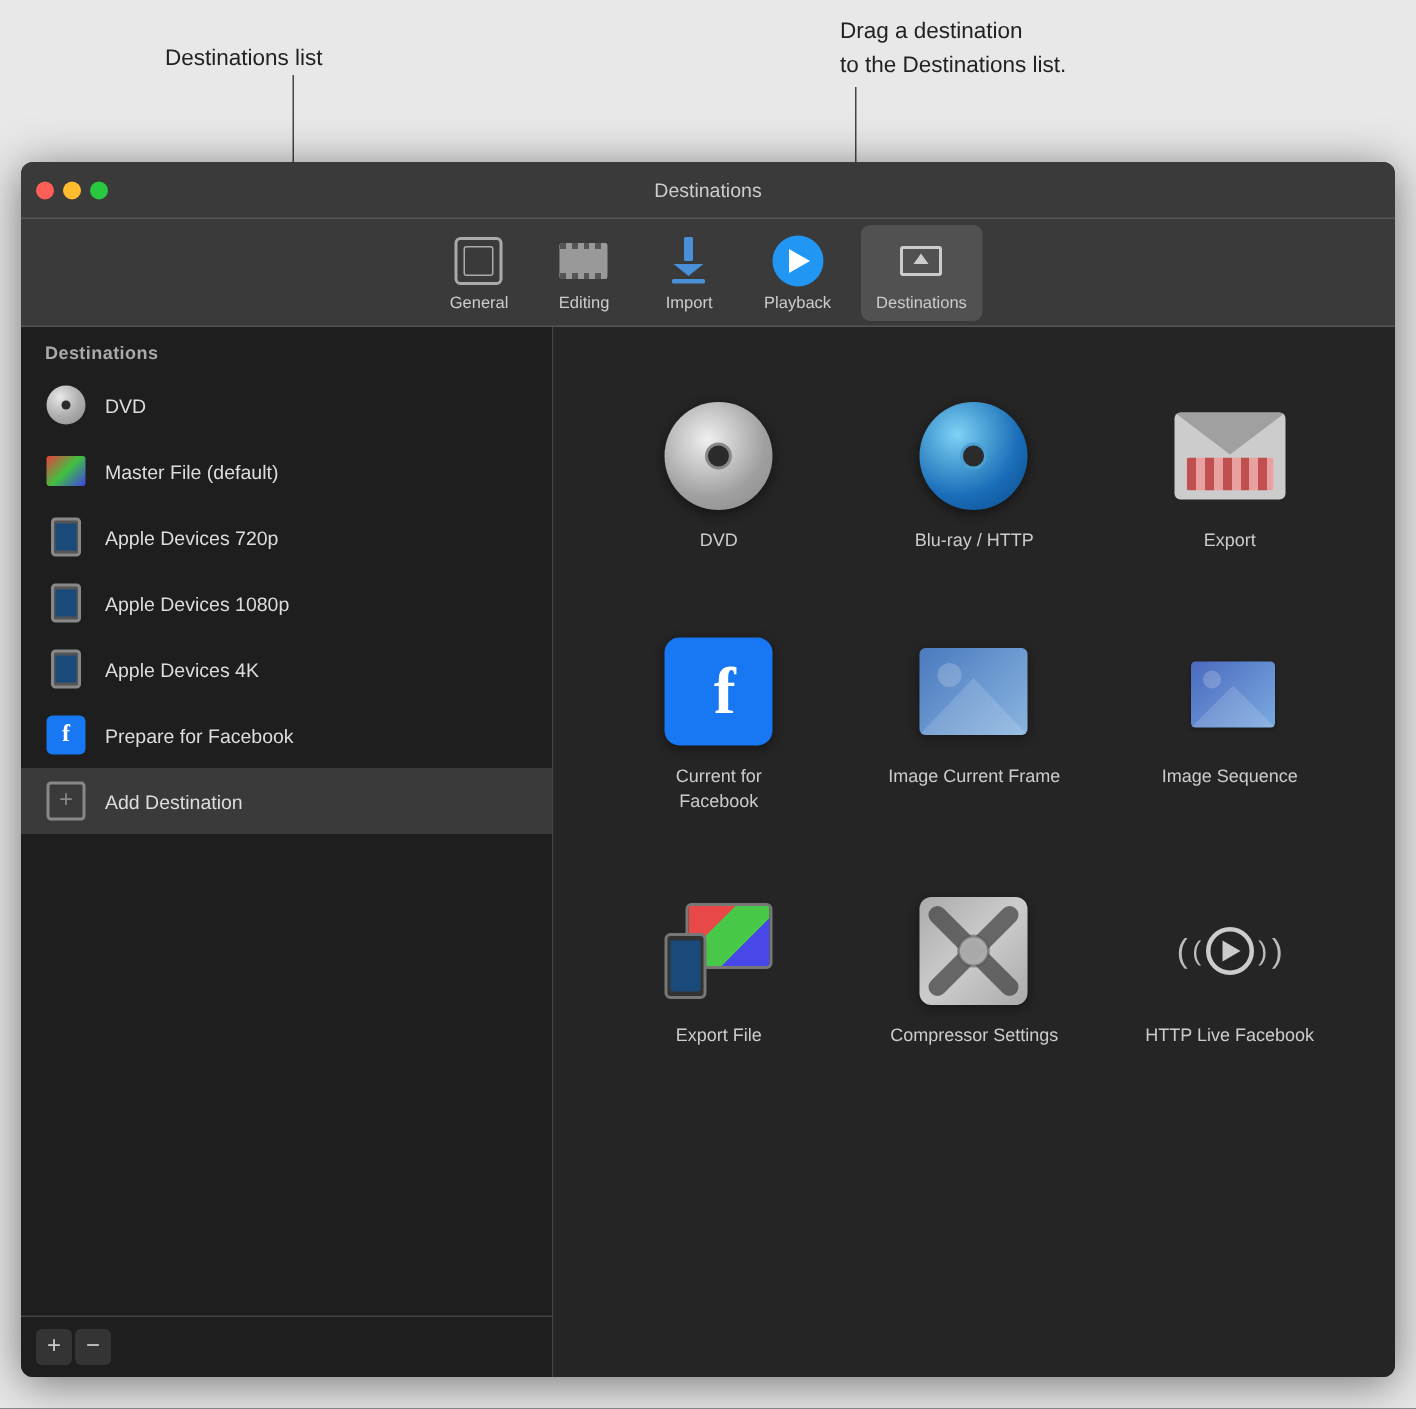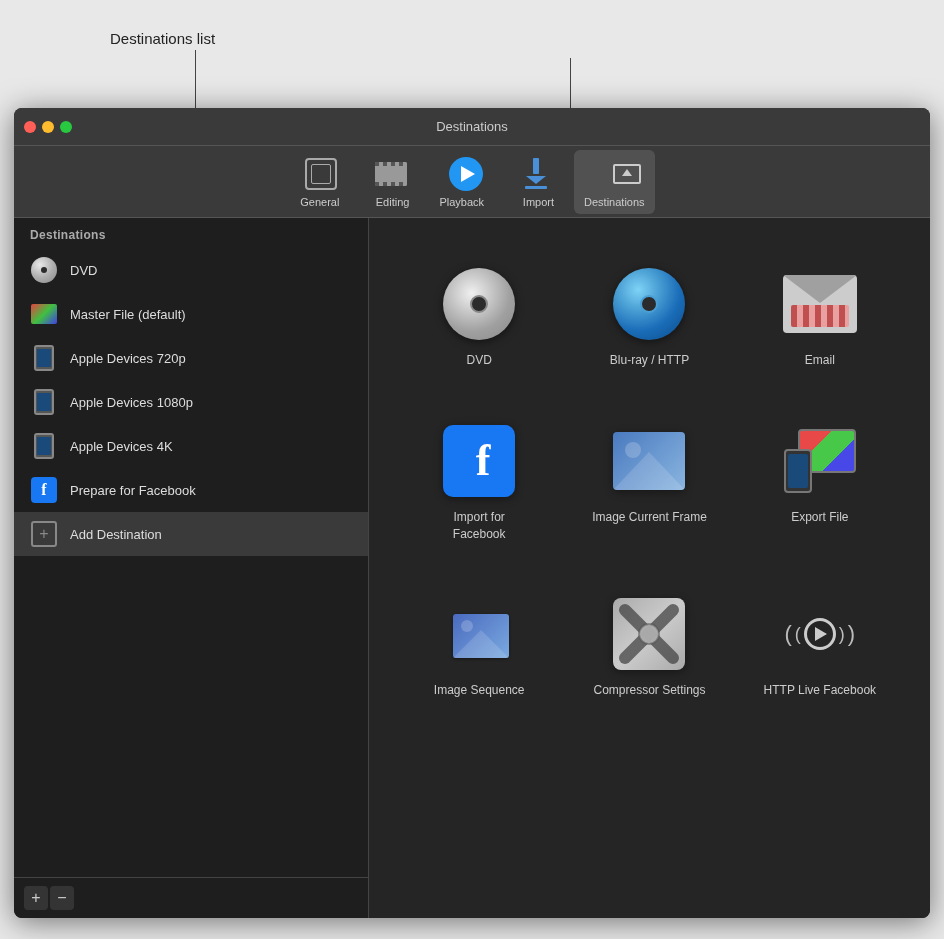--- a/index.html
+++ b/index.html
@@ -67,21 +67,21 @@
       align-items: center;
       justify-content: center;
       gap: 10px;
       flex-shrink: 0;
       border-bottom: 1px solid #555;
       padding: 0 16px;
     }
     .toolbar-btn {
       display: flex;
       flex-direction: column;
-      align-items: flex-end;
+      align-items: center;
       gap: 4px;
       padding: 6px 10px;
       border-radius: 6px;
       cursor: pointer;
       min-width: 60px;
     }
     .toolbar-btn.active { background: rgba(255,255,255,0.12); }
     .toolbar-icon {
       width: 36px;
       height: 36px;
@@ -533,20 +533,24 @@
 <div class="annotation-container">
 
   <div class="ann-text" style="top:28px; left:110px;">
     <span>Destinations list</span>
   </div>
 
   <div class="ann-line ann-line-v" style="top:50px; left:195px; height:60px;"></div>
 
   <div class="ann-line ann-line-h" style="top:108px; left:100px; width:97px;"></div>
 
+  <div class="ann-text" style="top:10px; left:560px; line-height:1.5;">
+    <div>Drag a destination</div>
+    <div>to the Destinations list.</div>
+  </div>
 
   <div class="ann-line ann-line-v" style="top:58px; left:570px; height:52px;"></div>
 </div>
 
 <div class="window">
 
   <div class="titlebar">
     <div class="traffic-lights">
       <div class="tl tl-close"></div>
       <div class="tl tl-min"></div>
@@ -566,36 +570,36 @@
 
     <div class="toolbar-btn">
       <div class="toolbar-icon">
         <div class="film-strip"></div>
       </div>
       <span class="toolbar-label">Editing</span>
     </div>
 
     <div class="toolbar-btn">
       <div class="toolbar-icon">
-        <div class="icon-playback">
-          <div class="play-triangle"></div>
-        </div>
-      </div>
-      <span class="toolbar-label">Playback</span>
-    </div>
-
-    <div class="toolbar-btn">
-      <div class="toolbar-icon">
         <div class="icon-import">
           <div class="arrow-down-body"></div>
           <div class="arrow-down-head"></div>
           <div class="arrow-down-base"></div>
         </div>
       </div>
       <span class="toolbar-label">Import</span>
+    </div>
+
+    <div class="toolbar-btn">
+      <div class="toolbar-icon">
+        <div class="icon-playback">
+          <div class="play-triangle"></div>
+        </div>
+      </div>
+      <span class="toolbar-label">Playback</span>
     </div>
 
     <div class="toolbar-btn active">
       <div class="toolbar-icon">
         <div class="icon-destinations">
           <div class="dest-box">
             <div class="dest-arrow-up"></div>
           </div>
         </div>
       </div>
@@ -685,73 +689,73 @@
         </div>
 
         <div class="dest-item">
           <div class="dest-item-icon">
             <div class="email-icon-wrap">
               <div class="email-content-strip">
                 <div class="email-film-strip"></div>
               </div>
             </div>
           </div>
-          <span class="dest-item-label">Email</span>
+          <span class="dest-item-label">Export</span>
         </div>
 
         <div class="dest-item">
           <div class="dest-item-icon">
             <div class="fb-icon">
                 <span class="fb-f">f</span>
               </div>
           </div>
-          <span class="dest-item-label" style="white-space:pre-line;">Import for
+          <span class="dest-item-label" style="white-space:pre-line;">Current for
 Facebook</span>
         </div>
 
         <div class="dest-item">
           <div class="dest-item-icon">
             <div style="width:72px;height:58px;background:linear-gradient(135deg,#4a7abf,#8ab5e0);border-radius:4px;position:relative;overflow:hidden;box-shadow:0 2px 8px rgba(0,0,0,0.4);">
               <svg viewBox="0 0 72 58" width="72" height="58" style="position:absolute;top:0;left:0;">
                 <polygon points="0,58 36,20 72,58" fill="rgba(255,255,255,0.15)"></polygon>
                 <circle cx="20" cy="18" r="8" fill="rgba(255,255,255,0.2)"></circle>
               </svg>
             </div>
           </div>
           <span class="dest-item-label">Image Current Frame</span>
-        </div>
-
-        <div class="dest-item">
-          <div class="dest-item-icon">
-            <div style="width:72px;height:64px;position:relative;">
-
-              <div style="position:absolute;top:0;left:14px;right:0;height:44px;background:linear-gradient(135deg,#e84848 0%,#e84848 33%,#48c848 33%,#48c848 66%,#4848e8 66%,#4848e8 100%);border-radius:4px;border:2px solid #777;"></div>
-
-              <div style="position:absolute;bottom:0;left:0;width:28px;height:44px;background:#333;border:2px solid #777;border-radius:4px;">
-                <div style="position:absolute;top:3px;left:2px;right:2px;bottom:3px;background:#1a4a7a;border-radius:2px;"></div>
-              </div>
-            </div>
-          </div>
-          <span class="dest-item-label">Export File</span>
         </div>
 
         <div class="dest-item">
           <div class="dest-item-icon">
             <div style="width:72px;height:60px;position:relative;">
               <div style="position:absolute;top:10px;left:10px;width:56px;height:44px;background:linear-gradient(135deg,#4a6abf,#7aaae0);border-radius:3px;box-shadow:0 1px 3px rgba(0,0,0,0.4);">
                 <svg viewBox="0 0 56 44" width="56" height="44">
                   <polygon points="0,44 28,16 56,44" fill="rgba(255,255,255,0.15)"></polygon>
                   <circle cx="14" cy="12" r="6" fill="rgba(255,255,255,0.2)"></circle>
                 </svg>
               </div>
               <div style="position:absolute;top:4px;left:4px;width:56px;height:44px;background:linear-gradient(135deg,#5a7acf,#8aaaf0);border-radius:3px;box-shadow:0 1px 3px rgba(0,0,0,0.3);z-index:-1;"></div>
               <div style="position:absolute;top:0px;left:0px;width:56px;height:44px;background:linear-gradient(135deg,#6a8ad0,#9ab8f0);border-radius:3px;box-shadow:0 1px 3px rgba(0,0,0,0.2);z-index:-2;"></div>
             </div>
           </div>
           <span class="dest-item-label">Image Sequence</span>
+        </div>
+
+        <div class="dest-item">
+          <div class="dest-item-icon">
+            <div style="width:72px;height:64px;position:relative;">
+
+              <div style="position:absolute;top:0;left:14px;right:0;height:44px;background:linear-gradient(135deg,#e84848 0%,#e84848 33%,#48c848 33%,#48c848 66%,#4848e8 66%,#4848e8 100%);border-radius:4px;border:2px solid #777;"></div>
+
+              <div style="position:absolute;bottom:0;left:0;width:28px;height:44px;background:#333;border:2px solid #777;border-radius:4px;">
+                <div style="position:absolute;top:3px;left:2px;right:2px;bottom:3px;background:#1a4a7a;border-radius:2px;"></div>
+              </div>
+            </div>
+          </div>
+          <span class="dest-item-label">Export File</span>
         </div>
 
         <div class="dest-item">
           <div class="dest-item-icon">
             <div style="width:72px;height:72px;background:linear-gradient(135deg,#aaa 0%,#ccc 50%,#aaa 100%);border-radius:8px;position:relative;overflow:hidden;box-shadow:0 2px 8px rgba(0,0,0,0.4);">
               <svg viewBox="0 0 72 72" width="72" height="72" style="position:absolute;top:0;left:0;">
 
                 <line x1="12" y1="12" x2="60" y2="60" stroke="rgba(60,60,60,0.7)" stroke-width="12" stroke-linecap="round"></line>
                 <line x1="60" y1="12" x2="12" y2="60" stroke="rgba(60,60,60,0.7)" stroke-width="12" stroke-linecap="round"></line>
                 <circle cx="36" cy="36" r="10" fill="rgba(180,180,180,0.9)" stroke="rgba(80,80,80,0.5)" stroke-width="2"></circle>

